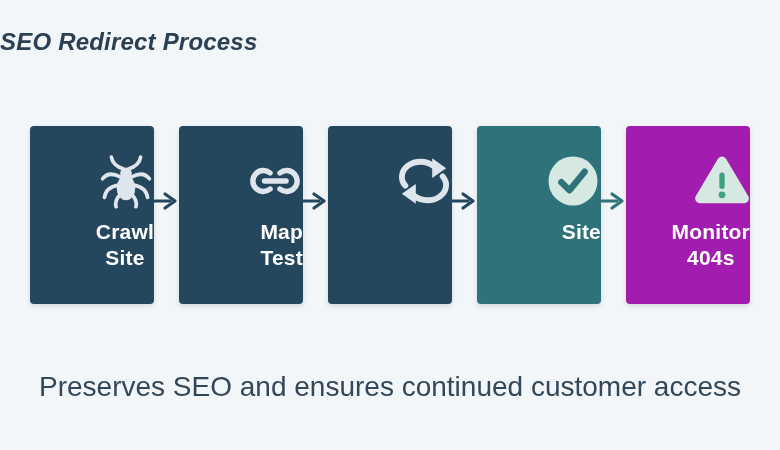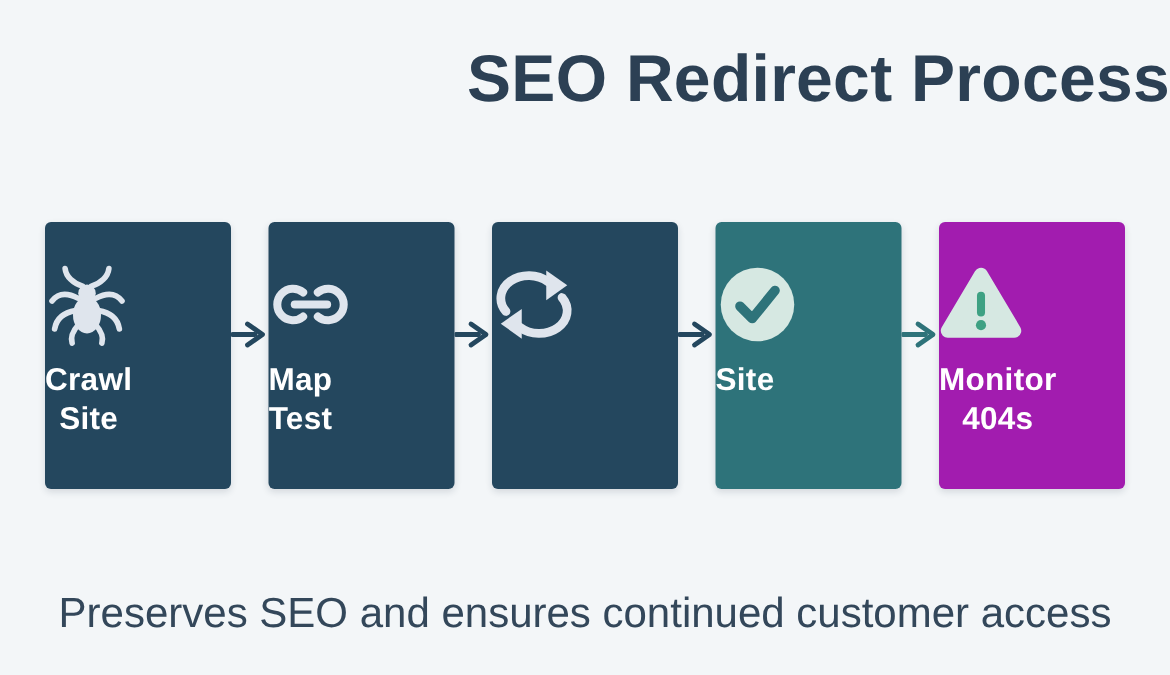--- a/index.html
+++ b/index.html
@@ -6,43 +6,44 @@
   body {
     width: 780px; height: 450px;
     background: var(--bg, #f3f6f8);
     font-family: "Liberation Sans", "DejaVu Sans", sans-serif;
     overflow: hidden;
   }
   .canvas { width: 780px; height: 450px; position: relative; }
 
   .title {
     padding-top: 29px;
-    text-align: right;
-    font-size: 44px;
+    text-align: left;
+    font-size: 24px;
     font-weight: 700;
     line-height: 1.1;
     color: var(--ink, #2c4054);
     letter-spacing: 0.2px;
+    font-style: italic;
   }
 
   .row {
     width: 720px;
     margin: 71px auto 0;
     display: flex;
     align-items: flex-start;
     justify-content: space-between;
   }
 
   .card {
     width: 124px;
     height: 178px;
     border-radius: 4px;
     display: flex;
     flex-direction: column;
-    align-items: flex-start;
+    align-items: flex-end;
     padding-top: 27px;
     box-sizing: border-box;
     box-shadow: 0 2px 5px rgba(25, 45, 65, 0.14);
   }
   .icon { width: 56px; height: 56px; display: block; }
   .icon svg { width: 56px; height: 56px; display: block; }
 
   .card-label {
     margin-top: 10px;
     font-size: 21px;

